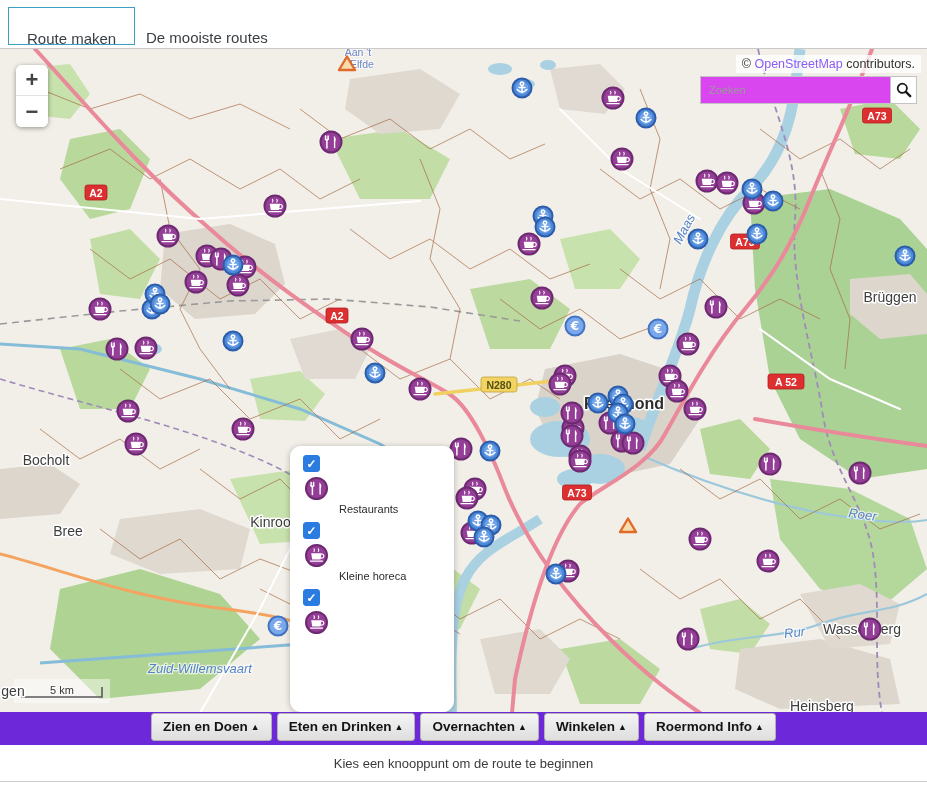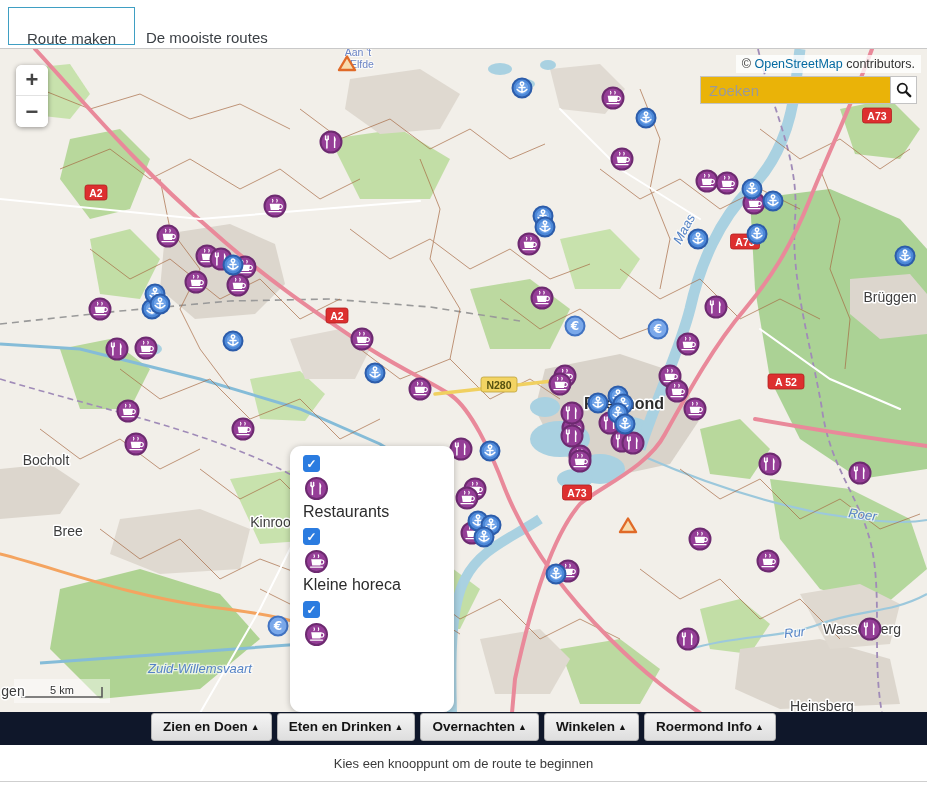--- a/index.html
+++ b/index.html
@@ -33,44 +33,44 @@
 
   
   .zoomctl{position:absolute;left:16px;top:16px;width:32px;border-radius:6px;
            box-shadow:0 1px 5px rgba(0,0,0,.4);overflow:hidden;background:#fff;}
   .zoombtn{width:32px;height:31px;background:#fff;border:none;display:block;
            font:bold 22px "Liberation Sans",sans-serif;color:#444;cursor:pointer;line-height:28px;}
   .zoombtn.in{border-bottom:1px solid #e2e2e2;}
 
   .attrib{position:absolute;right:6px;top:6px;background:rgba(255,255,255,.78);
           font-size:12.5px;color:#333;padding:2px 6px;white-space:nowrap;}
-  .attrib a{color:#0369a1;text-decoration:none;cursor:pointer;}
+  .attrib a{color:#8b5cf6;text-decoration:none;cursor:pointer;}
 
   .searchbox{position:absolute;right:10px;top:27px;display:flex;}
   .searchbox input{width:190px;height:28px;border:1px solid #c3c3c3;border-right:none;
-          font-size:15px;color:#333;padding:0 8px;box-sizing:border-box;background:#eab308;outline:none;}
+          font-size:11px;color:#333;padding:0 8px;box-sizing:border-box;background:#d946ef;outline:none;}
   .searchbox input::placeholder{color:#9a9a9a;}
   .searchbtn{width:27px;height:28px;background:#fff;border:1px solid #c3c3c3;cursor:pointer;
           display:flex;align-items:center;justify-content:center;padding:0;}
 
   
   .popup{position:absolute;left:290px;top:397px;width:164px;height:266px;background:#fff;
          border-radius:11px;box-shadow:0 1px 6px rgba(0,0,0,.25);box-sizing:border-box;
          padding:9px 0 0 13px;overflow:hidden;}
   .popup-item{margin-bottom:7px;}
   .checkbox{width:17px;height:17px;border:1.5px solid #8a8a8a;border-radius:3px;background:#fff;
             display:flex;align-items:center;justify-content:center;cursor:pointer;box-sizing:border-box;}
   .checkbox.checked{background:#2b7ce0;border-color:#2b7ce0;}
   .checkbox .mark{display:none;color:#fff;font-size:12px;font-weight:bold;line-height:1;}
   .checkbox.checked .mark{display:block;}
   .popup-icon{width:27px;height:27px;margin:3px 0 1px 0;display:block;}
-  .popup-label{font-size:16px;color:#2b2b2b;}
-
-  
-  .menubar{position:absolute;left:0;top:712px;width:927px;height:33px;background:#0f172a;
+  .popup-label{font-size:11px;color:#2b2b2b;margin-left:36px;}
+
+  
+  .menubar{position:absolute;left:0;top:712px;width:927px;height:33px;background:#6d28d9;
            display:flex;justify-content:center;align-items:flex-start;gap:5px;padding-top:1px;box-sizing:border-box;}
   .menubtn{background:linear-gradient(#f4f4f4,#dedede);border:1px solid #b3b3b3;border-radius:3px;
            font-family:"Liberation Sans",sans-serif;font-weight:bold;font-size:13.5px;color:#141414;
            padding:6px 11px;cursor:pointer;white-space:nowrap;line-height:1;}
   .menubtn .arrow{font-size:9px;position:relative;top:-1px;margin-left:3px;}
 
   
   .statusbar{position:absolute;left:0;top:745px;width:927px;height:37px;background:#fff;
              border-bottom:1px solid #cfcfcf;display:flex;align-items:center;justify-content:center;
              font-size:13px;color:#3a3a3a;box-sizing:border-box;}

